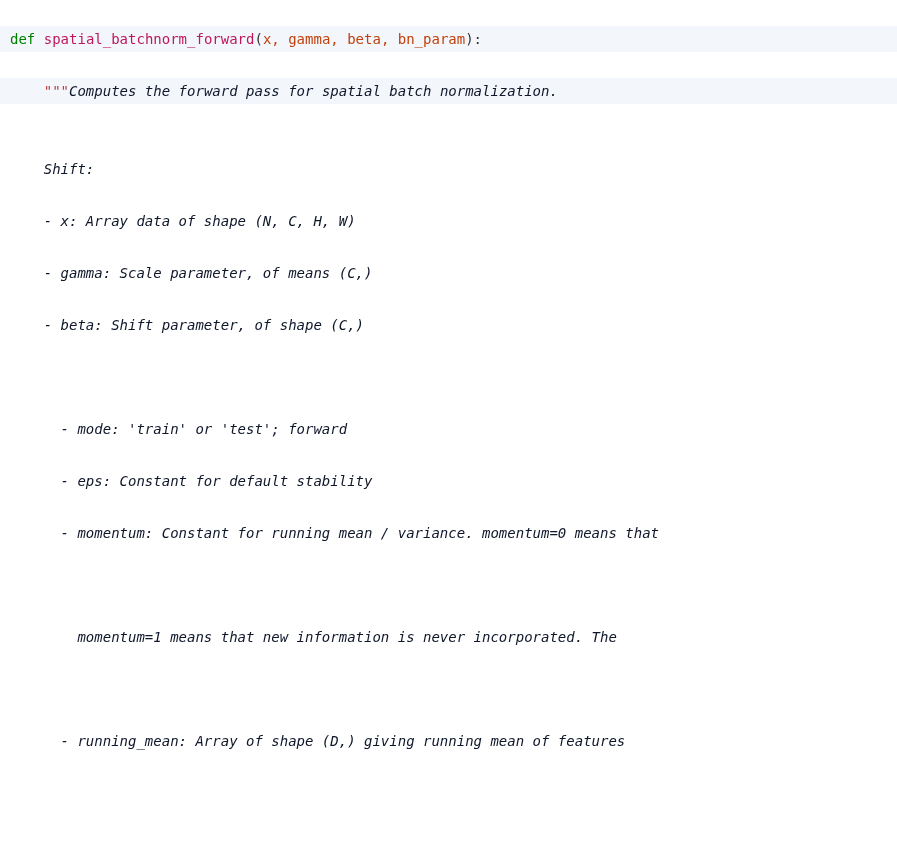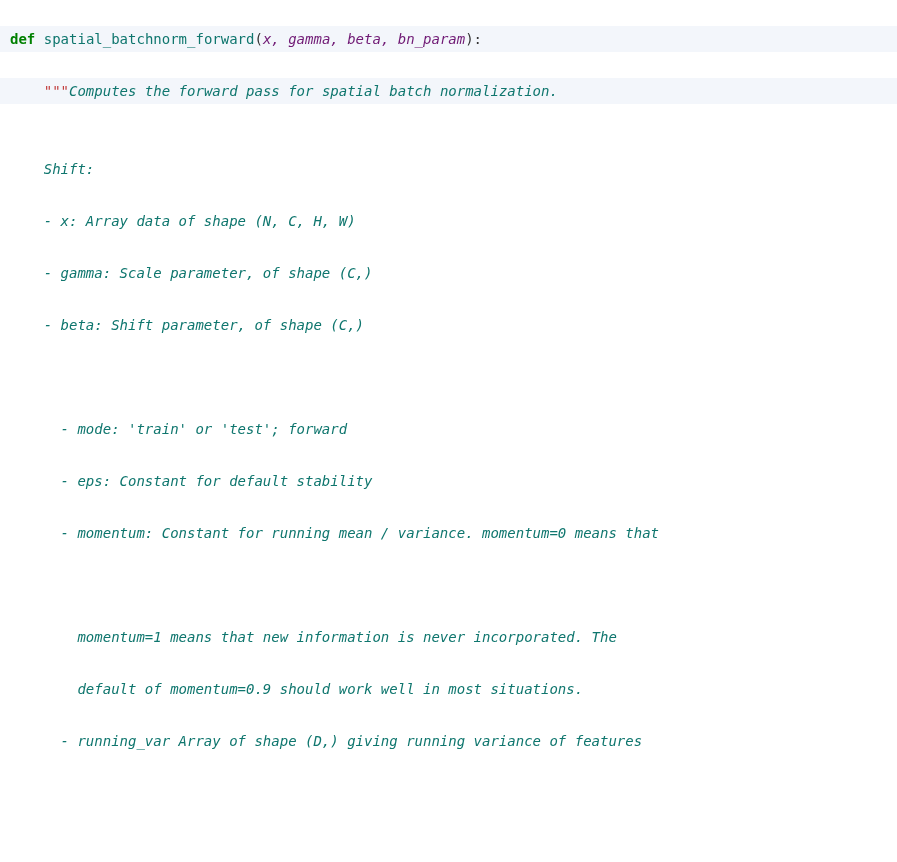--- a/index.html
+++ b/index.html
@@ -16,46 +16,46 @@
   .code-block {
     padding: 0;
     white-space: pre;
   }
   .line {
     padding: 0 10px;
   }
   .line.highlight {
     background: #f3f6fb;
   }
-  .kw { color: #008000; font-weight: bold; }
-  .fn { color: #0f766e; }
-  .param { color: #701a75; font-style: italic; }
+  .kw { color: #008000; font-weight: normal; }
+  .fn { color: #be185d; }
+  .param { color: #c2410c; }
   .punct { color: #333333; }
-  .docstr { color: #0f766e; font-style: italic; }
+  .docstr { color: #0f172a; font-style: italic; }
   .docstr-delim { color: #c23e3e; font-style: italic; }
 </style>
 </head>
 <body>
 
 <div class="code-block">
 <div class="line highlight"><span class="kw">def</span> <span class="fn">spatial_batchnorm_forward</span><span class="punct">(</span><span class="param">x, gamma, beta, bn_param</span><span class="punct">):</span></div>
 <div class="line highlight"><span>    </span><span class="docstr-delim">"""</span><span class="docstr">Computes the forward pass for spatial batch normalization.</span></div>
 <div class="line"><span></span></div>
 <div class="line"><span>    </span><span class="docstr">Shift:</span></div>
 <div class="line"><span>    </span><span class="docstr">- x: Array data of shape (N, C, H, W)</span></div>
-<div class="line"><span>    </span><span class="docstr">- gamma: Scale parameter, of shape (C,)</span></div>
+<div class="line"><span>    </span><span class="docstr">- gamma: Scale parameter, of means (C,)</span></div>
 <div class="line"><span>    </span><span class="docstr">- beta: Shift parameter, of shape (C,)</span></div>
 <div class="line"><span>    </span></div>
 <div class="line"><span>    </span><span class="docstr">  - mode: 'train' or 'test'; forward</span></div>
 <div class="line"><span>    </span><span class="docstr">  - eps: Constant for default stability</span></div>
 <div class="line"><span>    </span><span class="docstr">  - momentum: Constant for running mean / variance. momentum=0 means that</span></div>
 <div class="line"><span>    </span></div>
 <div class="line"><span>    </span><span class="docstr">    momentum=1 means that new information is never incorporated. The</span></div>
-<div class="line"><span>    </span><span class="docstr">    default of momentum=0.9 should work well in most situations.</span></div>
-<div class="line"><span>    </span><span class="docstr">  - running_var Array of shape (D,) giving running variance of features</span></div>
+<div class="line"><span>    </span></div>
+<div class="line"><span>    </span><span class="docstr">  - running_mean: Array of shape (D,) giving running mean of features</span></div>
 <div class="line"><span></span></div>
 <div class="line"></div>
 
 
 
 
 <div class="line"><span></span></div>
 
 
 

